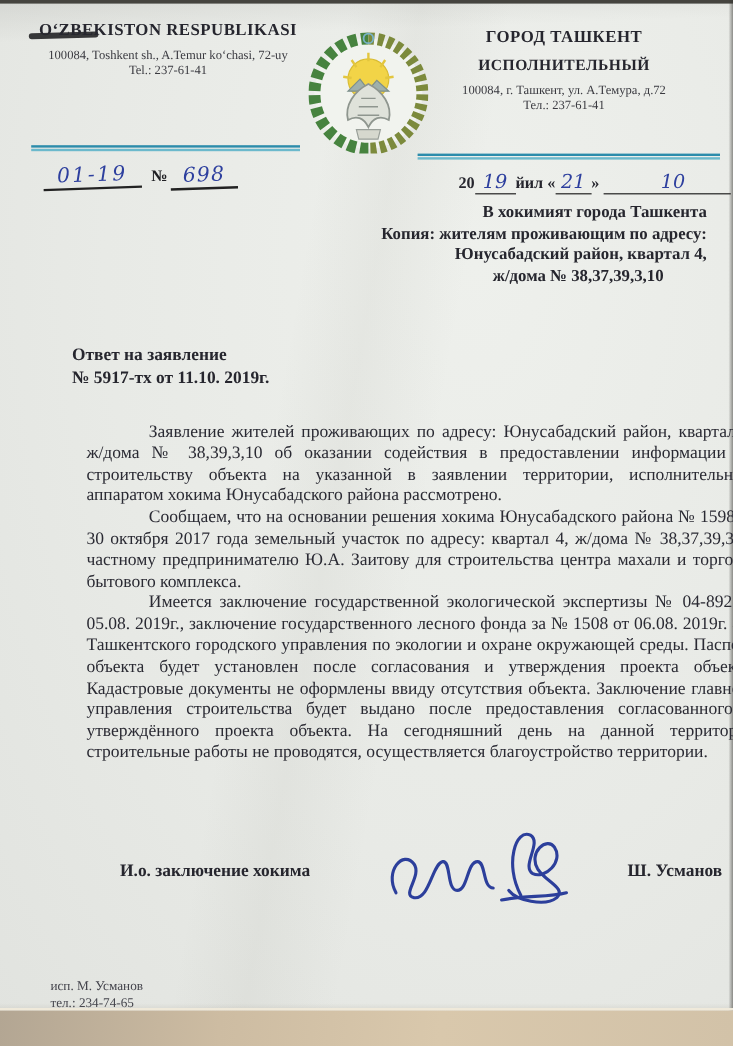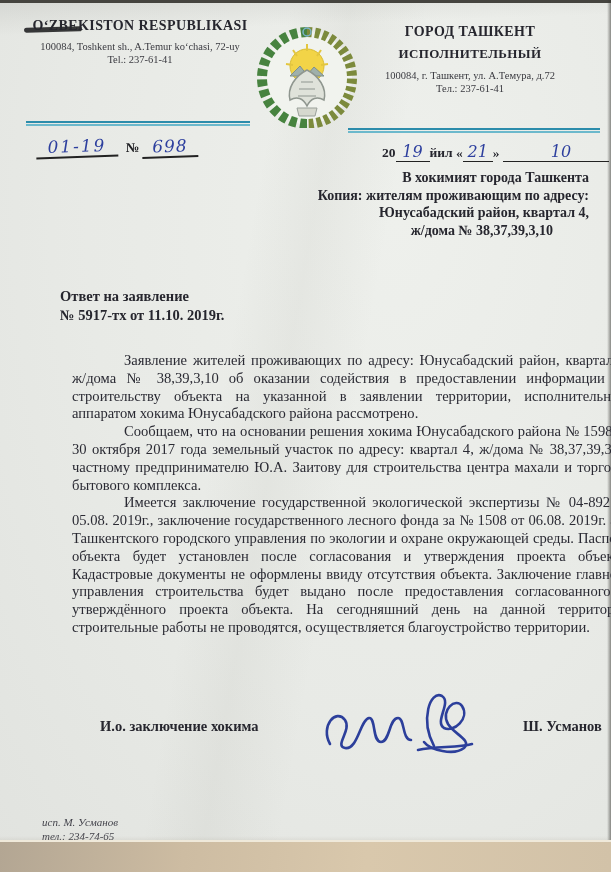--- a/index.html
+++ b/index.html
@@ -69,21 +69,21 @@
   .body-text p{margin:0;text-indent:52px;}
 
   
   .sig-row{position:absolute;left:0;top:700px;width:611px;height:70px;}
   .sig-title{position:absolute;left:100px;top:18px;font-weight:bold;font-size:14.5px;}
   .sig-name{position:absolute;left:479px;top:18px;font-weight:bold;font-size:14.5px;margin-left:44px;}
   .sig-svg{position:absolute;left:318px;top:-18px;}
 
   
   .footer{position:absolute;left:42px;top:815px;font-size:11px;line-height:14px;color:#44444c;
-    font-family:"Liberation Serif",serif;font-style:italic;}
+    font-family:"Liberation Serif",serif;}
 </style>
 </head>
 <body>
 
 <div class="page">
 
   <div class="edge-top"></div>
   <div class="edge-right"></div>
   <div class="pen-smudge"></div>
 

